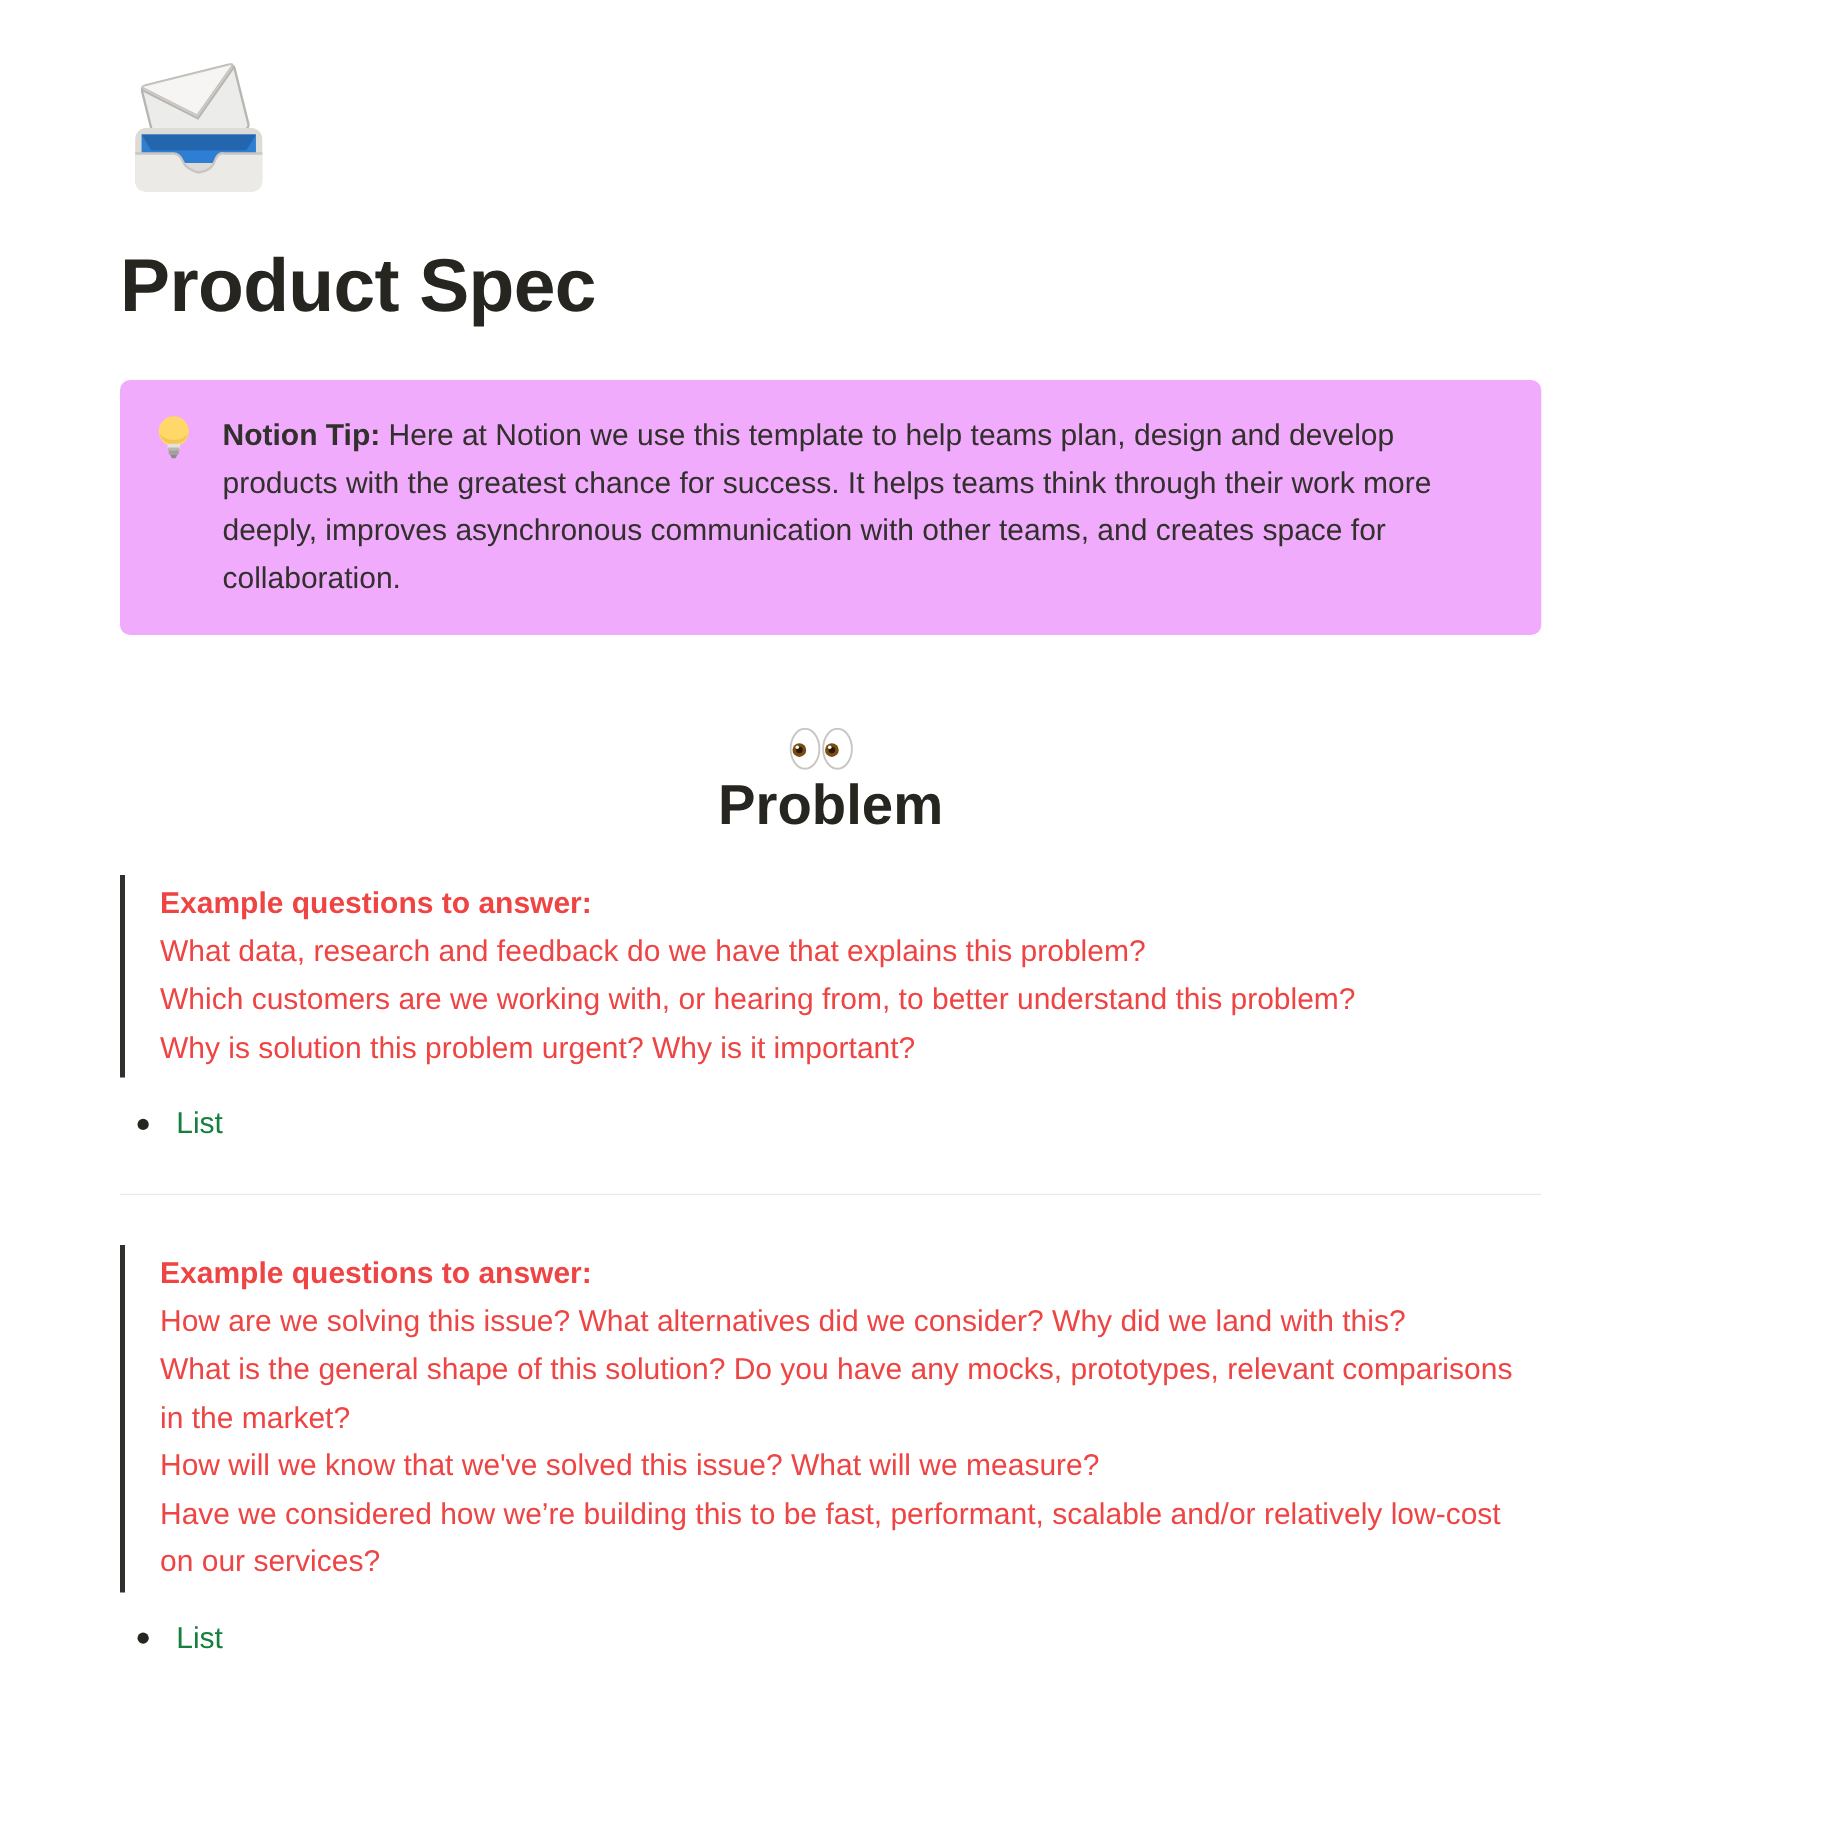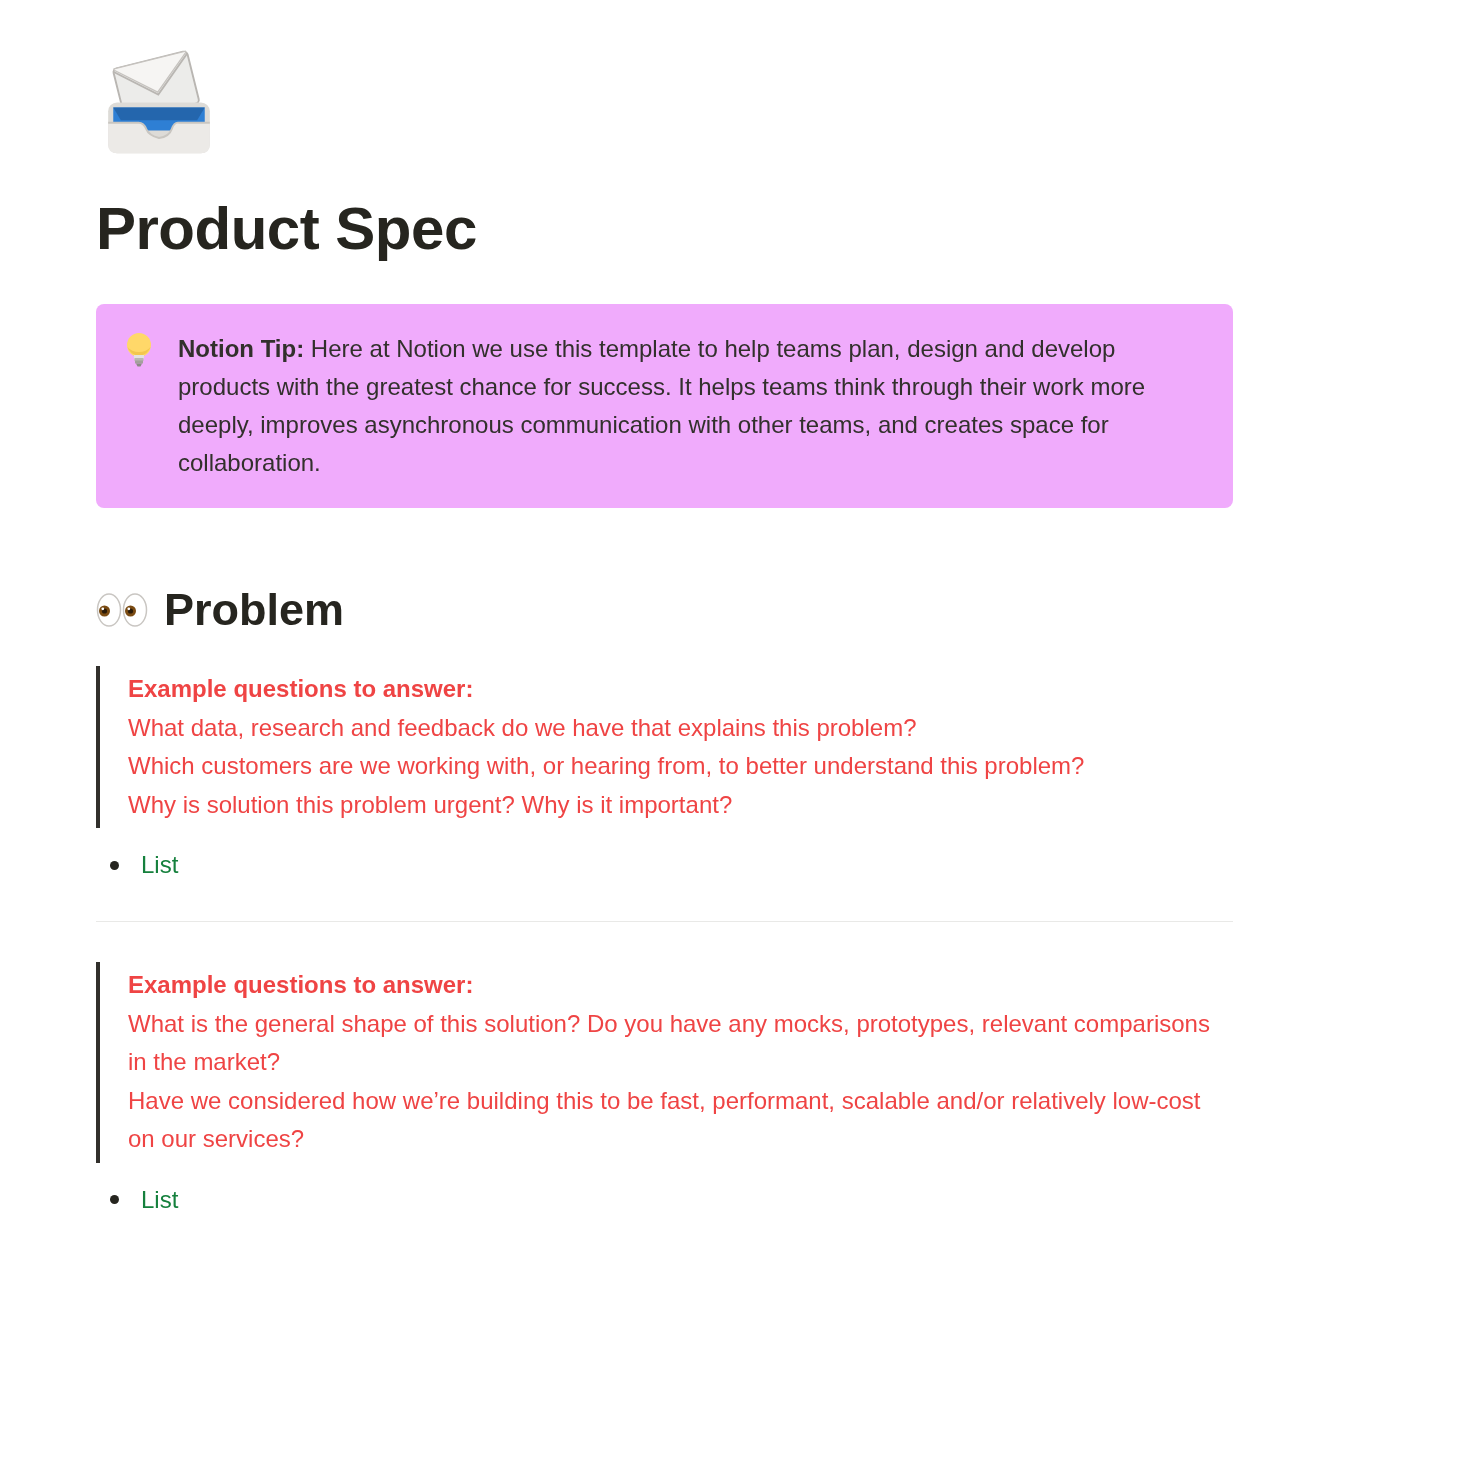--- a/index.html
+++ b/index.html
@@ -66,21 +66,21 @@
 
   
   .section-heading {
     display: flex;
     align-items: center;
     font-size: 45px;
     line-height: 56px;
     font-weight: 700;
     color: #26251f;
   }
-  .heading-problem { margin-top: 74px; }
+  .heading-problem { margin-top: 74px; flex-direction: column; }
   .heading-proposal { margin-top: 76px; }
   .heading-icon { margin-right: 16px; display: inline-flex; align-items: center; }
   .heading-icon svg { display: block; }
 
   
   .quote {
     margin-top: 28px;
     border-left: 4px solid #32302c;
     padding: 4px 0 4px 28px;
     font-size: 24px;
@@ -193,21 +193,23 @@
       <span class="list-text">List</span>
     </div>
 
     <div class="divider">
       <div class="divider-line"></div>
     </div>
 
 
     <div class="quote">
       <div class="quote-label">Example questions to answer:</div>
+      <div class="quote-line">How are we solving this issue? What alternatives did we consider?  Why did we land with this?</div>
       <div class="quote-line">What is the general shape of this solution? Do you have any mocks, prototypes, relevant comparisons in the market?</div>
+      <div class="quote-line">How will we know that we've solved this issue? What will we measure?</div>
       <div class="quote-line">Have we considered how we’re building this to be fast, performant, scalable and/or relatively low-cost on our services?</div>
     </div>
 
     <div class="list-item">
       <span class="bullet"></span>
       <span class="list-text">List</span>
     </div>
 
   </div>
 </div>

